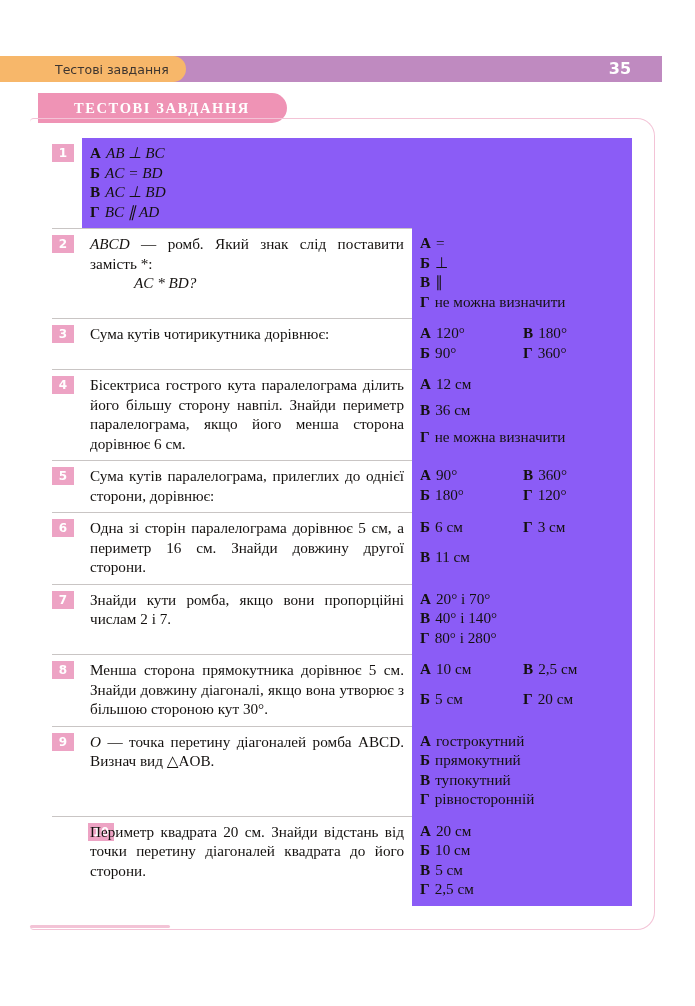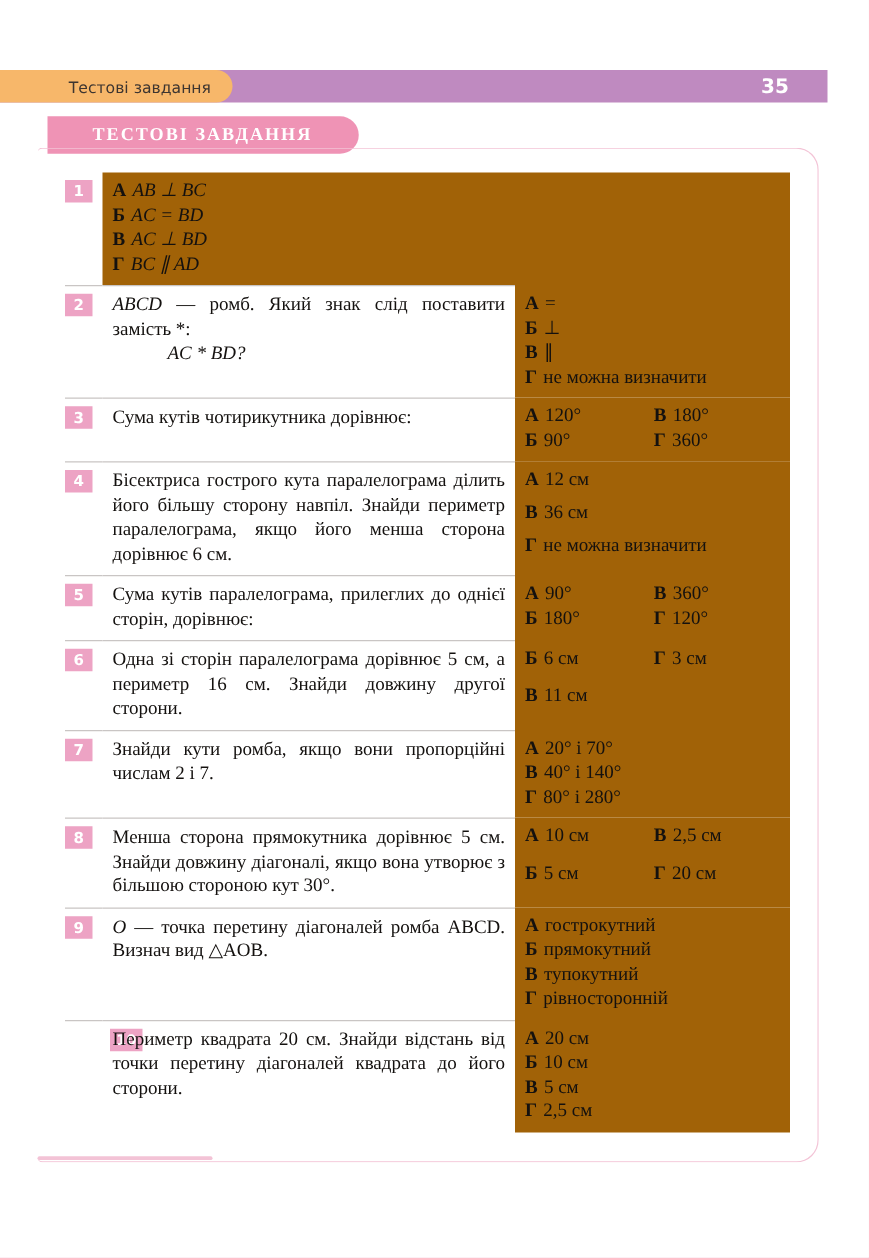--- a/index.html
+++ b/index.html
@@ -171,21 +171,21 @@
     display: block;
     padding-left: 44px;
     text-align: left;
   }
   .q-cell i, .ans i {
     font-style: italic;
   }
 
   .a-cell {
     flex: 1 1 auto;
-    background: #a16207;
+    background: #8b5cf6;
     box-sizing: border-box;
     padding: 5px 6px 7px 8px;
     display: flex;
     flex-wrap: wrap;
   }
   .a-cell.two-col .ans {
     width: 50%;
     box-sizing: border-box;
   }
   .a-cell.one-col .ans {
@@ -276,21 +276,21 @@
         <div class="ans"><span class="lbl">А</span><span>12 см</span></div>
         <div class="ans"><span class="lbl">В</span><span>36 см</span></div>
         <div class="ans"><span class="lbl">Г</span><span>не можна визначити</span></div>
       </div>
     </div>
     <div class="quiz-row">
       <div class="num-cell">
         <span class="q-num">5</span>
       </div>
       <div class="q-cell">
-        <span class="cont">Сума кутів паралелограма, прилеглих до однієї сторін, дорівнює:</span>
+        <span class="cont">Сума кутів паралелограма, прилеглих до однієї сторони, дорівнює:</span>
       </div>
       <div class="a-cell two-col">
         <div class="ans"><span class="lbl">А</span><span>90°</span></div>
         <div class="ans"><span class="lbl">Б</span><span>180°</span></div>
         <div class="ans"><span class="lbl">В</span><span>360°</span></div>
         <div class="ans"><span class="lbl">Г</span><span>120°</span></div>
       </div>
     </div>
     <div class="quiz-row">
       <div class="num-cell">

